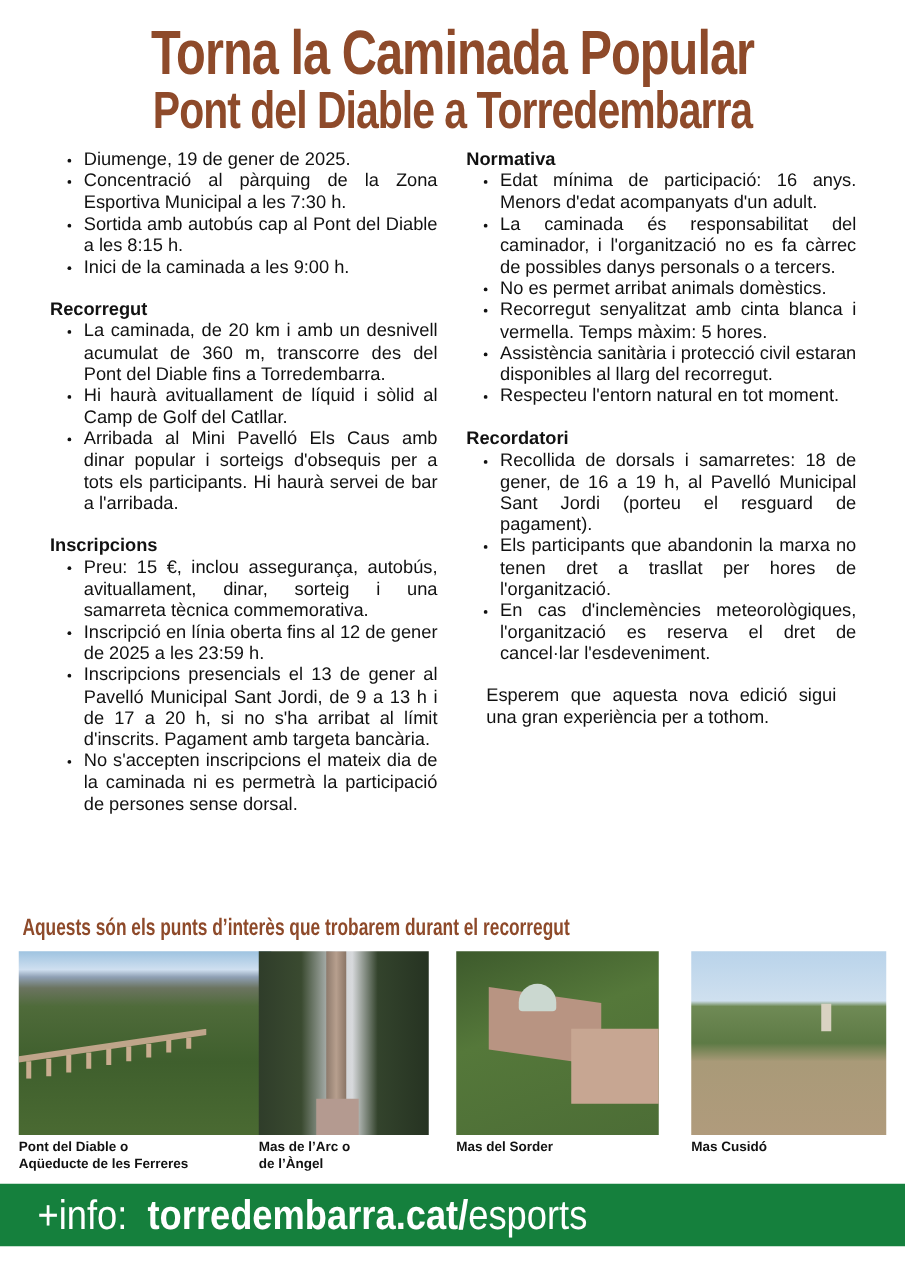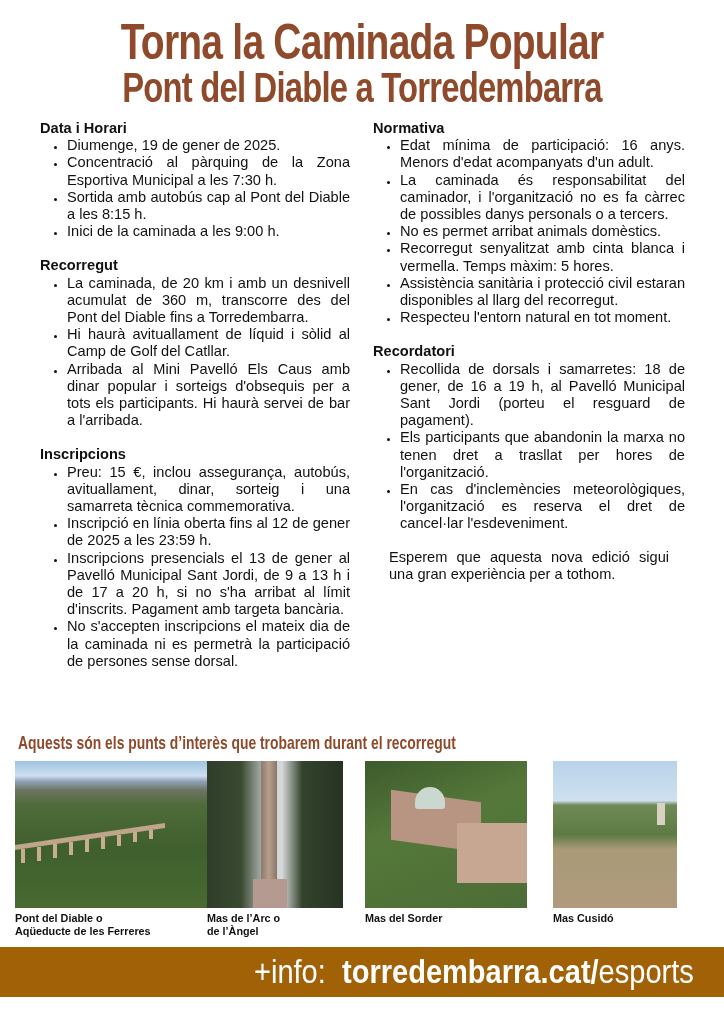--- a/index.html
+++ b/index.html
@@ -16,45 +16,44 @@
   li { text-align: justify; list-style: disc; }
   li::marker { font-size: 11px; }
   .closing { text-align: justify; }
   .poi-heading { position: absolute; left: 18px; top: 731px; color: #8e4a2a; font-weight: bold; font-size: 19px; line-height: 24px; white-space: nowrap; transform: scaleX(0.73); transform-origin: left center; }
   .poi { position: absolute; top: 761px; }
   .poi .photo { height: 147px; position: relative; overflow: hidden; }
   .poi .cap { font-weight: bold; font-size: 10.8px; line-height: 12.5px; margin-top: 4px; color: #111; }
   .p1 { left: 15px; width: 202px; }
   .p2 { left: 207px; width: 136px; }
   .p3 { left: 365px; width: 162px; }
-  .p4 { left: 553px; width: 124px; }
+  .p4 { left: 553px; width: 156px; }
   .photo1 { background: linear-gradient(180deg, #9ec3e0 0%, #cfdff0 10%, #8fa0b5 14%, #6b7460 20%, #4f6b3a 30%, #3f5f2d 60%, #4a6a32 100%); }
   .photo1 .aq { position: absolute; left: 0; top: 62px; width: 182px; height: 40px; }
   .photo2 { background: linear-gradient(90deg, #2f3d2a 0%, #3a4a30 25%, #c9ccd0 45%, #d7d9dc 55%, #33432c 70%, #263322 100%); }
   .photo2 .column { position: absolute; left: 54px; top: 0; width: 16px; height: 147px; background: linear-gradient(90deg,#8d7a6c,#b79f8e,#8a7566); }
   .photo2 .base { position: absolute; left: 46px; top: 118px; width: 34px; height: 29px; background: #b49a90; }
   .photo3 { background: linear-gradient(160deg, #3d5a2c 0%, #55783a 40%, #4c6d36 100%); }
   .photo3 .bldg { position: absolute; left: 26px; top: 35px; width: 90px; height: 50px; background: #b89482; transform: skewY(8deg); }
   .photo3 .bldg2 { position: absolute; left: 92px; top: 62px; width: 72px; height: 60px; background: #c7a692; }
   .photo3 .dome { position: absolute; left: 50px; top: 26px; width: 30px; height: 22px; border-radius: 15px 15px 3px 3px; background: #cbd8d0; }
   .photo4 { background: linear-gradient(180deg, #b9d3ea 0%, #cfe0ef 27%, #6f8a55 30%, #5d7a45 50%, #a99a78 60%, #b09b7c 100%); }
   .photo4 .tower { position: absolute; left: 104px; top: 42px; width: 8px; height: 22px; background: #d9d2c2; }
-  .footer { position: absolute; left: 0; top: 947px; width: 724px; height: 50px; background: #a16207; color: #fff; text-align: right; font-size: 33px; line-height: 50px; }
+  .footer { position: absolute; left: 0; top: 947px; width: 724px; height: 50px; background: #15803d; color: #fff; text-align: left; font-size: 33px; line-height: 50px; }
   .footer .inner { display: inline-block; transform: scaleX(0.88); transform-origin: center; white-space: nowrap; }
   .footer .domain { font-weight: bold; }
 </style>
 </head>
 <body>
 
 <div class="title title1">Torna la Caminada Popular</div>
 <div class="title title2">Pont del Diable a Torredembarra</div>
 
 <div class="col left">
   <div class="sec">
-    <p class="sec-h">Data i Horari</p>
     <ul>
       <li>Diumenge, 19 de gener de 2025.</li>
       <li>Concentració al pàrquing de la Zona Esportiva Municipal a les 7:30 h.</li>
       <li>Sortida amb autobús cap al Pont del Diable a les 8:15 h.</li>
       <li>Inici de la caminada a les 9:00 h.</li>
     </ul>
   </div>
   <div class="sec">
     <p class="sec-h">Recorregut</p>
     <ul>

